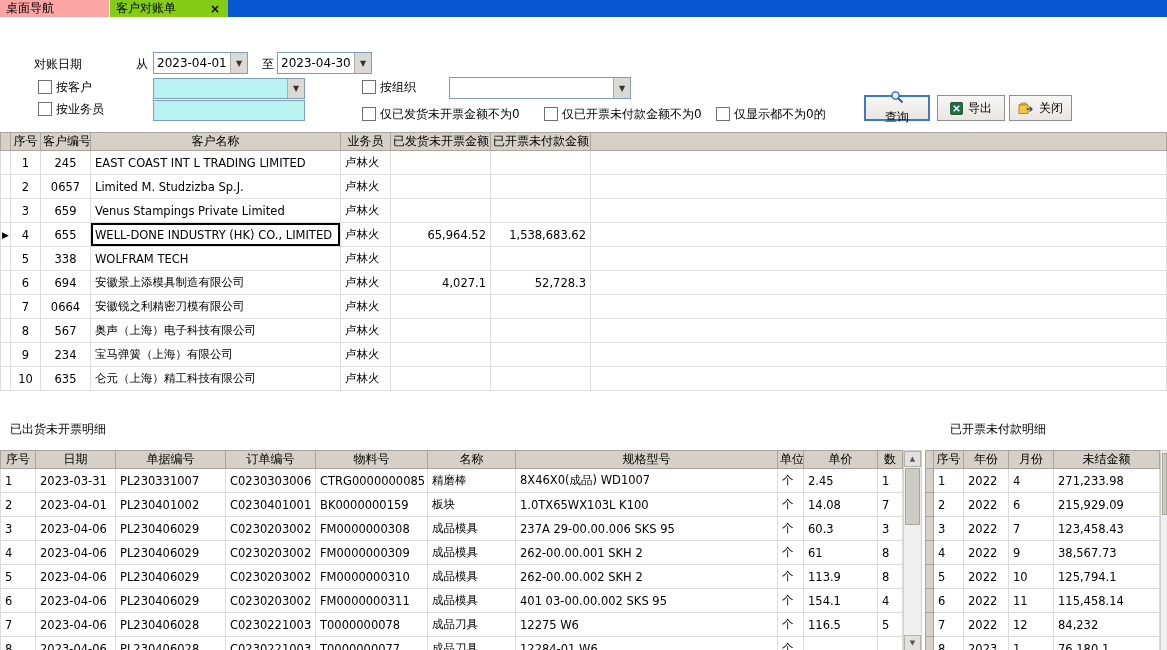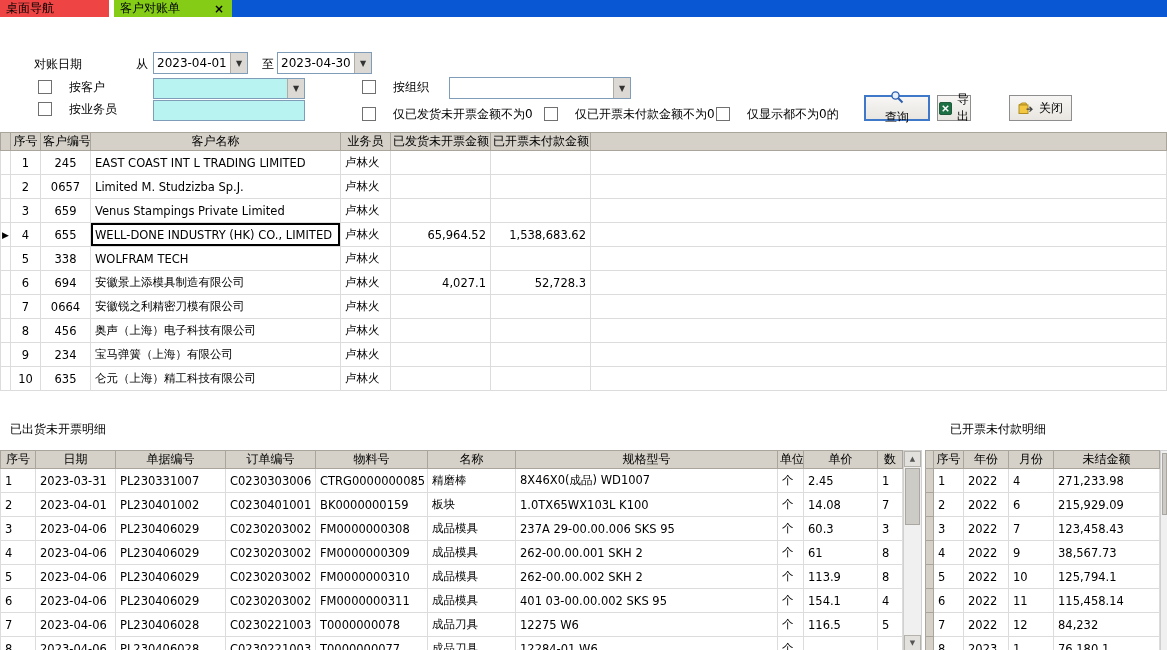--- a/index.html
+++ b/index.html
@@ -4,32 +4,32 @@
 <style>
   html,body { margin:0; padding:0; }
   body {
     position:relative; width:1167px; height:650px; overflow:hidden;
     background:#ffffff; font-family:"DejaVu Sans","Liberation Sans",sans-serif;
     font-size:12px; color:#000;
   }
   
   .tabbar { position:absolute; left:0; top:0; width:1167px; height:17px; background:#0a57d4; display:flex; align-items:stretch; }
   .tab { display:flex; align-items:center; padding:0 6px; white-space:nowrap; cursor:default; }
-  .tab.inactive { width:97px; background:#ef4444; border-right:5px solid #ffffff;text-align:right; }
+  .tab.inactive { width:97px; background:#fca5a5; border-right:1px solid #ffffff;text-align:right; }
   .tab.active { width:106px; background:#84cc16; justify-content:space-between; }
   .tab-close { font-weight:bold; font-size:12px; padding:0 2px; cursor:pointer; }
   
   .filters { position:absolute; left:0; top:17px; width:1167px; height:114px; background:#fff;margin-left:24px; }
   .lbl { position:absolute; white-space:nowrap; }
   .combo { position:absolute; height:20px; background:#fff; border:1px solid #7f9db9; display:flex; align-items:center; }
   .combo .val { flex:1; padding:0 3px; overflow:hidden; white-space:nowrap; }
   .combo .cbtn { width:16px; align-self:stretch; background:#dcd9d4; border-left:1px solid #b0aca4; display:flex; align-items:center; justify-content:center; font-size:8px; color:#333; }
   .combo.cyan { background:#b8f3f1; }
   .textbox { position:absolute; height:19px; background:#b8f3f1; border:1px solid #7f9db9; }
-  .check { position:absolute; display:flex; align-items:center; gap:17px; height:14px; white-space:nowrap; cursor:default; }
+  .check { position:absolute; display:flex; align-items:center; gap:4px; height:14px; white-space:nowrap; cursor:default; }
   .check .box { width:12px; height:12px; background:#fff; border:1px solid #707070; flex:none; }
   .btn3d { position:absolute; height:26px; background:linear-gradient(#f7f6f4,#e9e6e1); border:1px solid #8e8e8e; display:flex; align-items:center; justify-content:center; gap:5px; padding:0 8px; font-size:12px; font-family:inherit; cursor:pointer; }
   .btn3d.focus { border:2px solid #3f78c9;flex-direction:column; }
   .btn3d svg { flex:none; }
   
   .grid { position:absolute; border-collapse:collapse; table-layout:fixed; background:#1d4ed8; border:1px solid #a9a59c; }
   .grid th { background:#d5d1c8; border:1px solid #a9a59c; font-weight:normal; font-size:12px; height:17px; padding:0 2px; overflow:hidden; white-space:nowrap; text-align:center; }
   .grid td { border:1px solid #dcdcdc; height:23px; font-size:11.5px; padding:0 4px; overflow:hidden; white-space:nowrap; background:#fff; }
   #main-table td:nth-child(1) { padding:0; text-align:center; font-size:9px; }
   #main-table td:nth-child(2), #main-table td:nth-child(3) { text-align:center; }
@@ -106,21 +106,21 @@
     <span>仅显示都不为0的</span>
   </label>
 
   <button class="btn3d focus" style="left:840px;top:78px;width:66px">
     <svg width="14" height="14" viewBox="0 0 14 14">
         <circle cx="5.5" cy="5.5" r="3.6" fill="#e8f0fb" stroke="#2b5fae" stroke-width="1.4"></circle>
         <line x1="8.3" y1="8.3" x2="12.5" y2="12.5" stroke="#2b5fae" stroke-width="2"></line>
       </svg>
     <span>查询</span>
   </button>
-  <button class="btn3d" style="left:913px;top:78px;width:34px">
+  <button class="btn3d" style="left:913px;top:78px;width:68px">
     <svg width="13" height="13" viewBox="0 0 14 14">
         <rect x="0.5" y="0.5" width="13" height="13" rx="1.5" fill="#1d7044" stroke="#145232"></rect>
         <path d="M4 4 L10 10 M10 4 L4 10" stroke="#fff" stroke-width="1.6"></path>
       </svg>
     <span>导出</span>
   </button>
   <button class="btn3d" style="left:985px;top:78px;width:63px">
     <svg width="16" height="13" viewBox="0 0 16 13">
         <path d="M1 3 L4 1 h4 l1 2 z" fill="#f3c73f" stroke="#b08f20"></path>
         <rect x="1" y="3" width="9" height="8.5" fill="#f3c73f" stroke="#b08f20"></rect>
@@ -220,21 +220,21 @@
         <td>0664</td>
         <td>安徽锐之利精密刀模有限公司</td>
         <td>卢林火</td>
         <td></td>
         <td></td>
         <td></td>
       </tr>
       <tr>
         <td></td>
         <td>8</td>
-        <td>456</td>
+        <td>567</td>
         <td>奥声（上海）电子科技有限公司</td>
         <td>卢林火</td>
         <td></td>
         <td></td>
         <td></td>
       </tr>
       <tr>
         <td></td>
         <td>9</td>
         <td>234</td>

